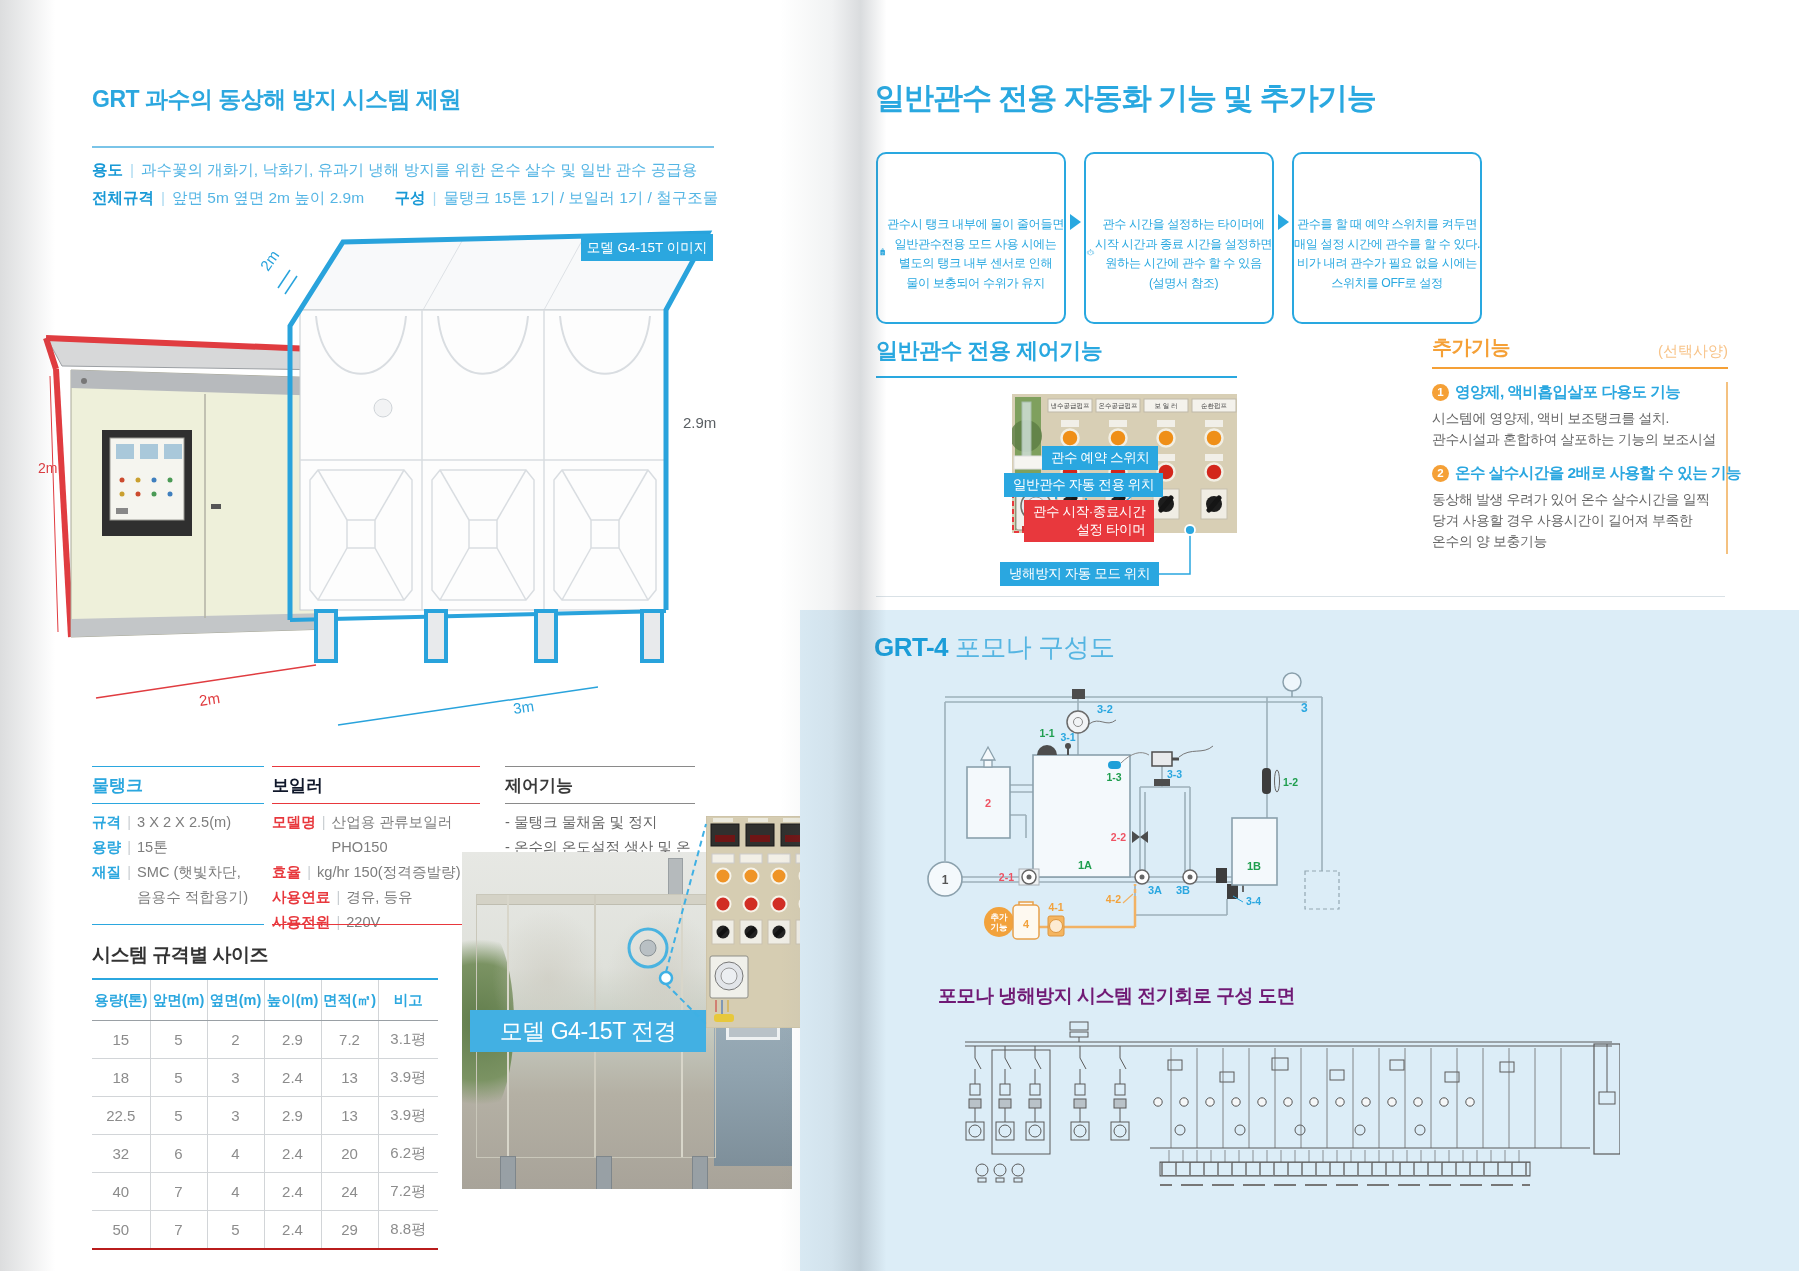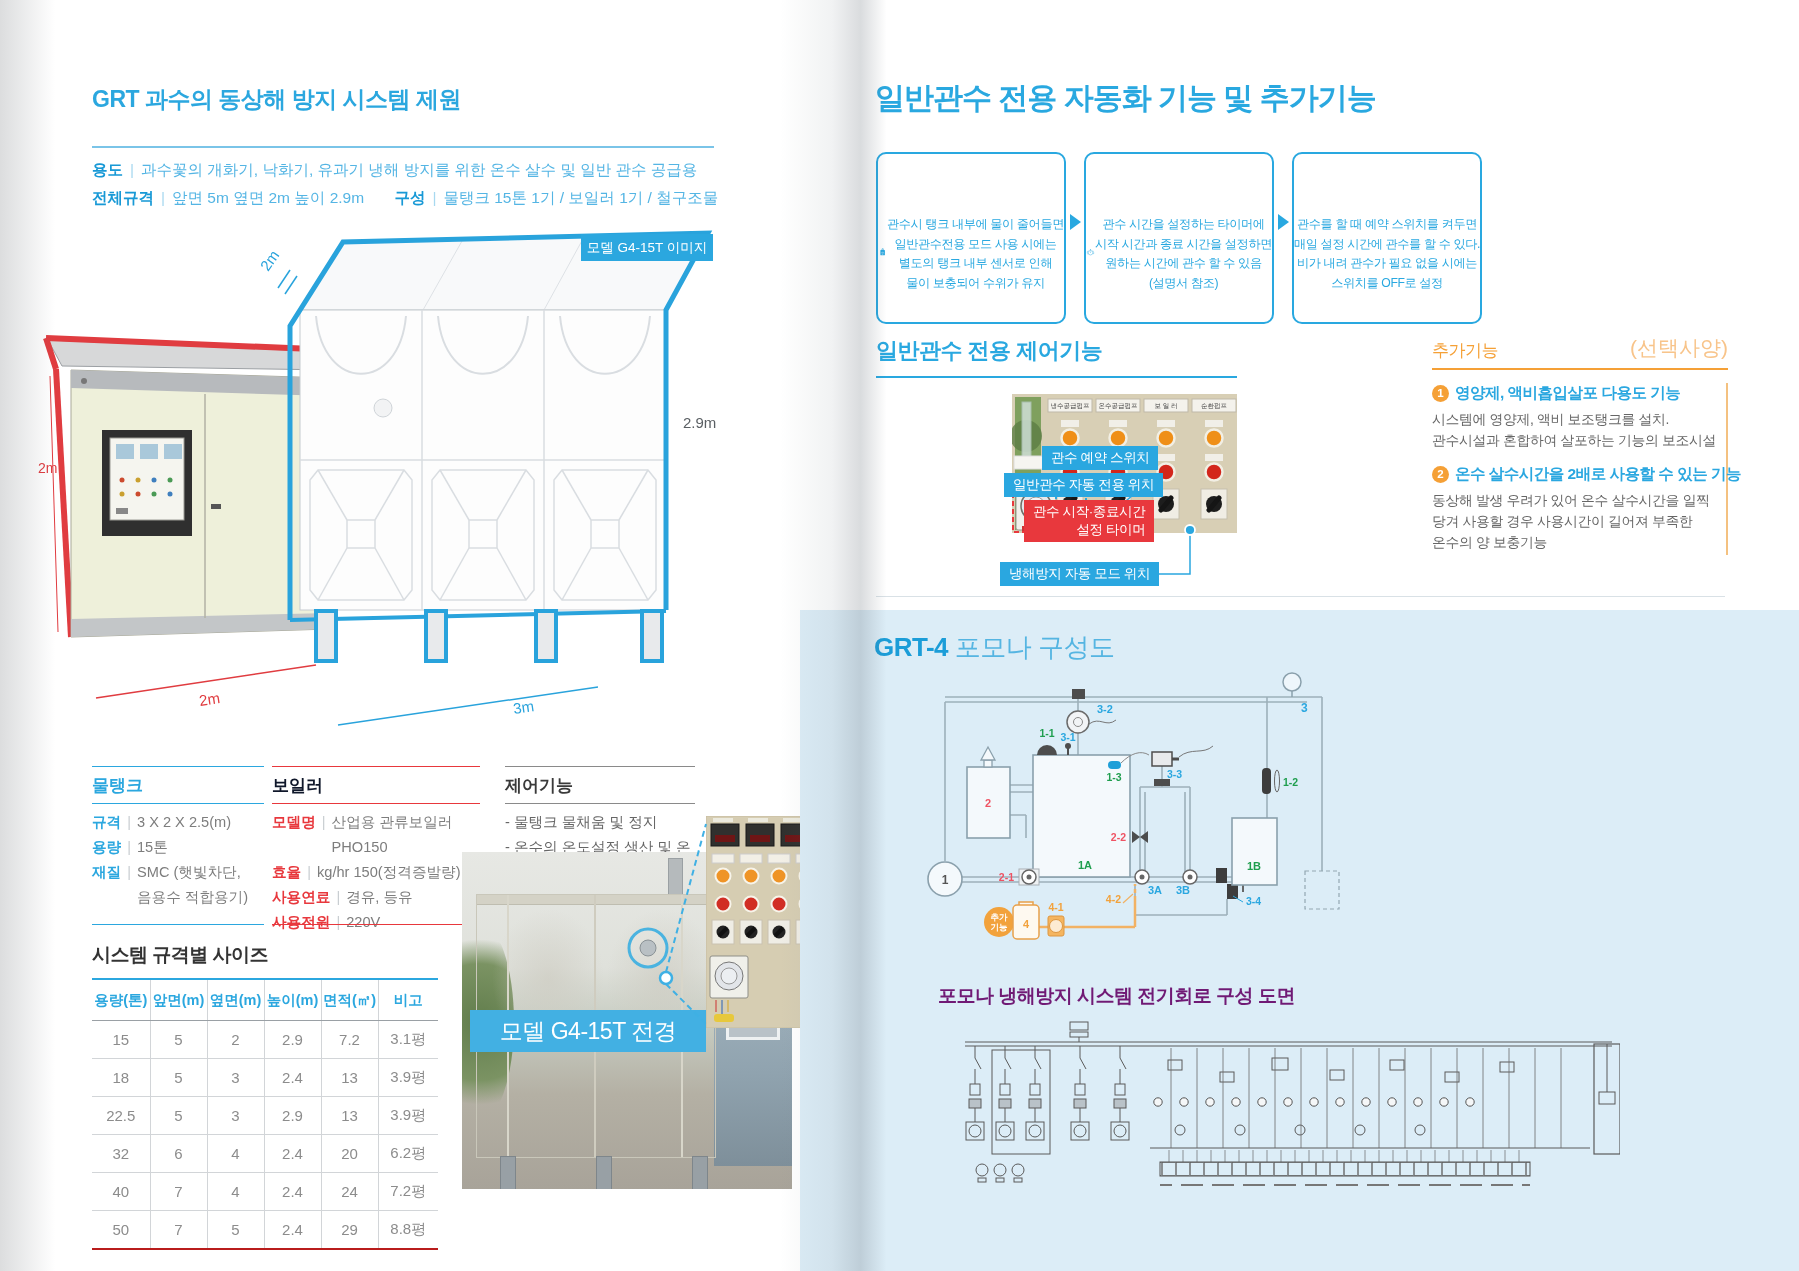--- a/index.html
+++ b/index.html
@@ -50,22 +50,22 @@
   .fb-arrow{width:18px;display:flex;justify-content:center;margin-top:62px;}
   .fb-arrow i{width:0;height:0;border-left:11px solid #29a8e0;border-top:8px solid transparent;border-bottom:8px solid transparent;}
   .cs-title{left:876px;top:336px;font-size:22px;font-weight:bold;color:#29a8e0;letter-spacing:-0.5px;}
   .cs-rule{left:876px;top:376px;width:361px;height:2px;background:#29a8e0;}
   .panel-photo{left:1012px;top:394px;width:225px;height:139px;}
   .callout{position:absolute;color:#fff;font-size:13.5px;line-height:18px;padding:3px 9px;white-space:pre-line;letter-spacing:-0.4px;}
   .callout.blue{background:#2aa7e0;}
   .callout.red{background:#e8383d;text-align:right;}
   .add-sec{left:1432px;top:334px;width:296px;}
   .add-head{display:flex;align-items:flex-end;justify-content:space-between;}
-  .add-title{font-size:17px;font-weight:normal;color:#f5a036;letter-spacing:-0.5px;}
-  .add-note{font-size:21px;color:#f8c48a;}
+  .add-title{font-size:20px;font-weight:bold;color:#f5a036;letter-spacing:-0.5px;}
+  .add-note{font-size:15px;color:#f8c48a;}
   .add-rule{height:2px;background:#f5a036;margin-top:6px;}
   .add-items{border-right:2px solid #f4c180;padding-right:8px;min-height:172px;}
   .add-item{margin-top:13px;}
   .ai-titlerow{display:flex;align-items:center;}
   .ai-num{width:17px;height:17px;border-radius:50%;background:#f5a036;color:#fff;font-size:11.5px;font-weight:bold;text-align:center;line-height:17px;flex:0 0 17px;margin-right:6px;}
   .ai-title{font-size:15.5px;font-weight:bold;color:#2aa7e0;letter-spacing:-0.5px;white-space:nowrap;}
   .ai-body{margin-top:5px;font-size:13.8px;line-height:21px;color:#666;white-space:pre-line;letter-spacing:-0.3px;}
   .sec-rule{left:876px;top:596px;width:849px;height:1px;background:#d9e1e6;}
   .blue-panel{left:800px;top:610px;width:999px;height:661px;background:#dcedf7;}
   .comp-title{left:874px;top:630px;font-size:26px;letter-spacing:-0.5px;}

